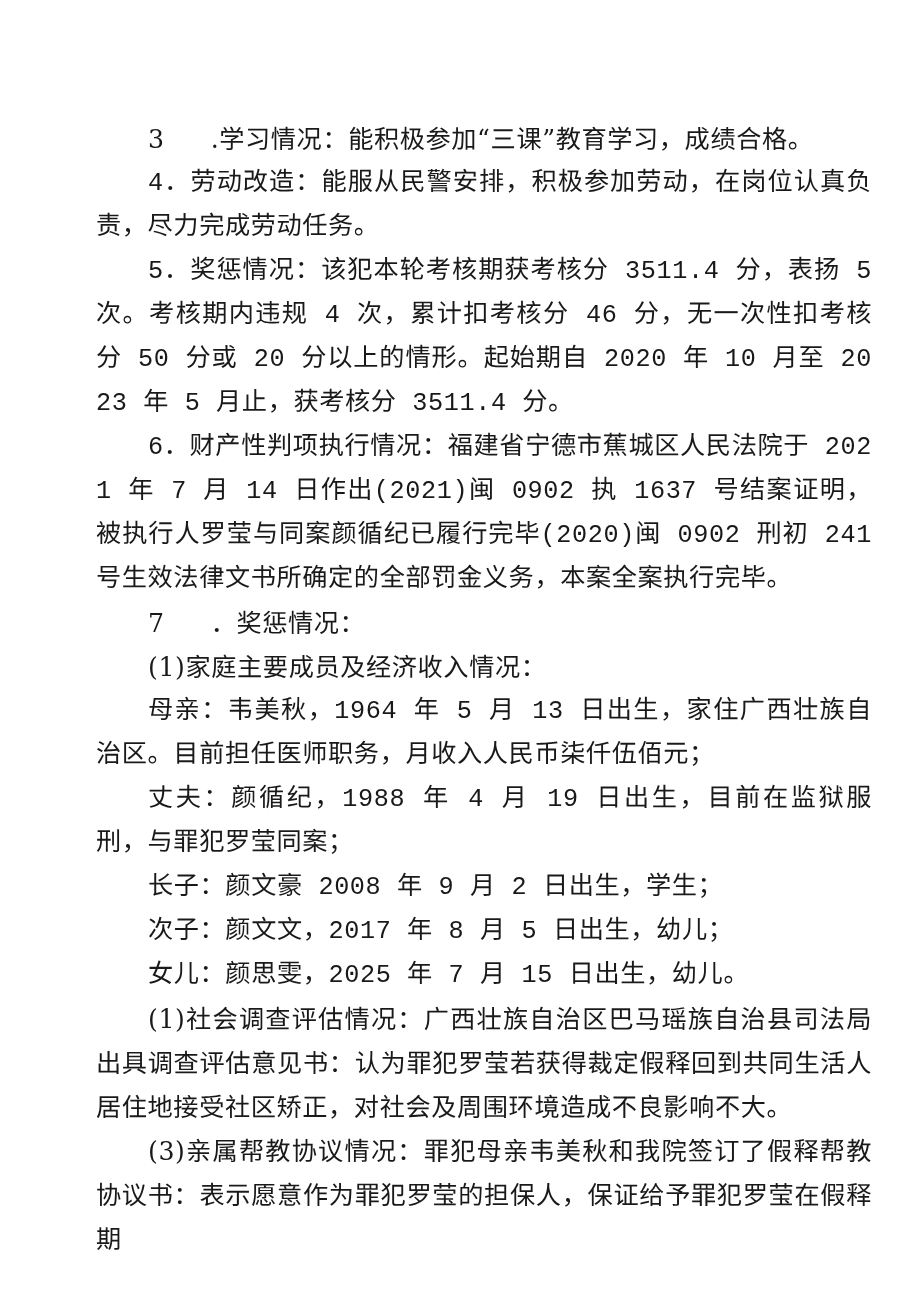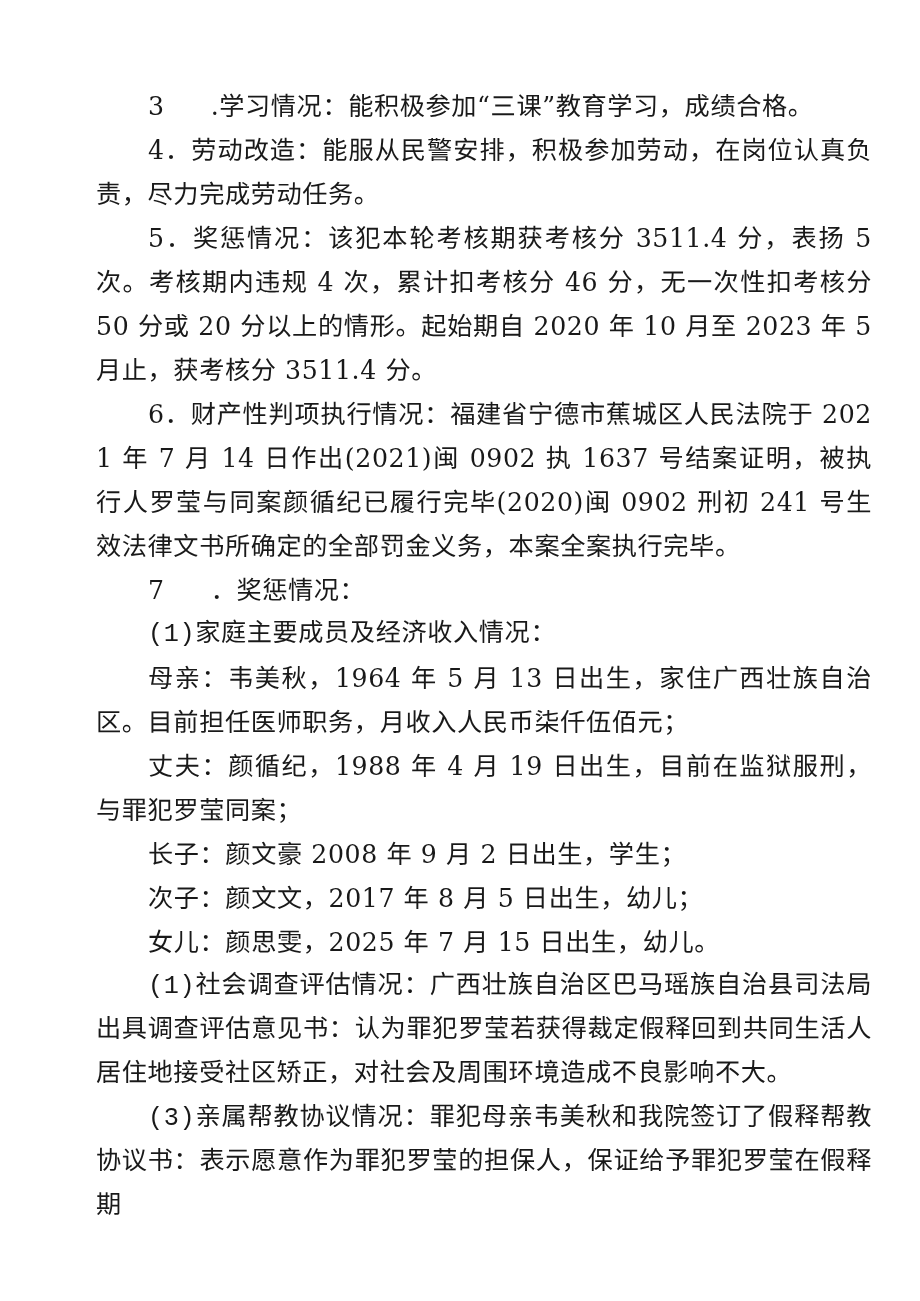--- a/index.html
+++ b/index.html
@@ -15,21 +15,21 @@
     color: #1b1b1b;
     overflow: hidden;
   }
 
   .page {
     position: relative;
     width: 920px;
     height: 1301px;
     background: #ffffff;
     box-sizing: border-box;
-    padding: 85px 52px 0 96px;
+    padding: 118px 52px 0 96px;
   }
 
   .doc-body {
     width: 776px;
   }
 
   
   .para {
     font-size: 25.2px;
     line-height: 44px;
@@ -38,34 +38,34 @@
     letter-spacing: 0.6px;
     margin: 0;
     color: #1d1d1d;
     word-break: break-all;
     -webkit-font-smoothing: antialiased;
   }
 
   
   .para.indent {
     text-indent: 52px;
+    font-family: Liberation Mono, monospace;
   }
 
   
   .para.wide-num {
     text-indent: 52px;
   }
   .numgap {
     display: inline-block;
     width: 46px;
   }
 
   .sub {
     text-indent: 52px;
-    font-family: Liberation Mono, monospace;
   }
 
   
   .doc-body {
     filter: contrast(1.04);
   }
 </style>
 </head>
 <body>
 

